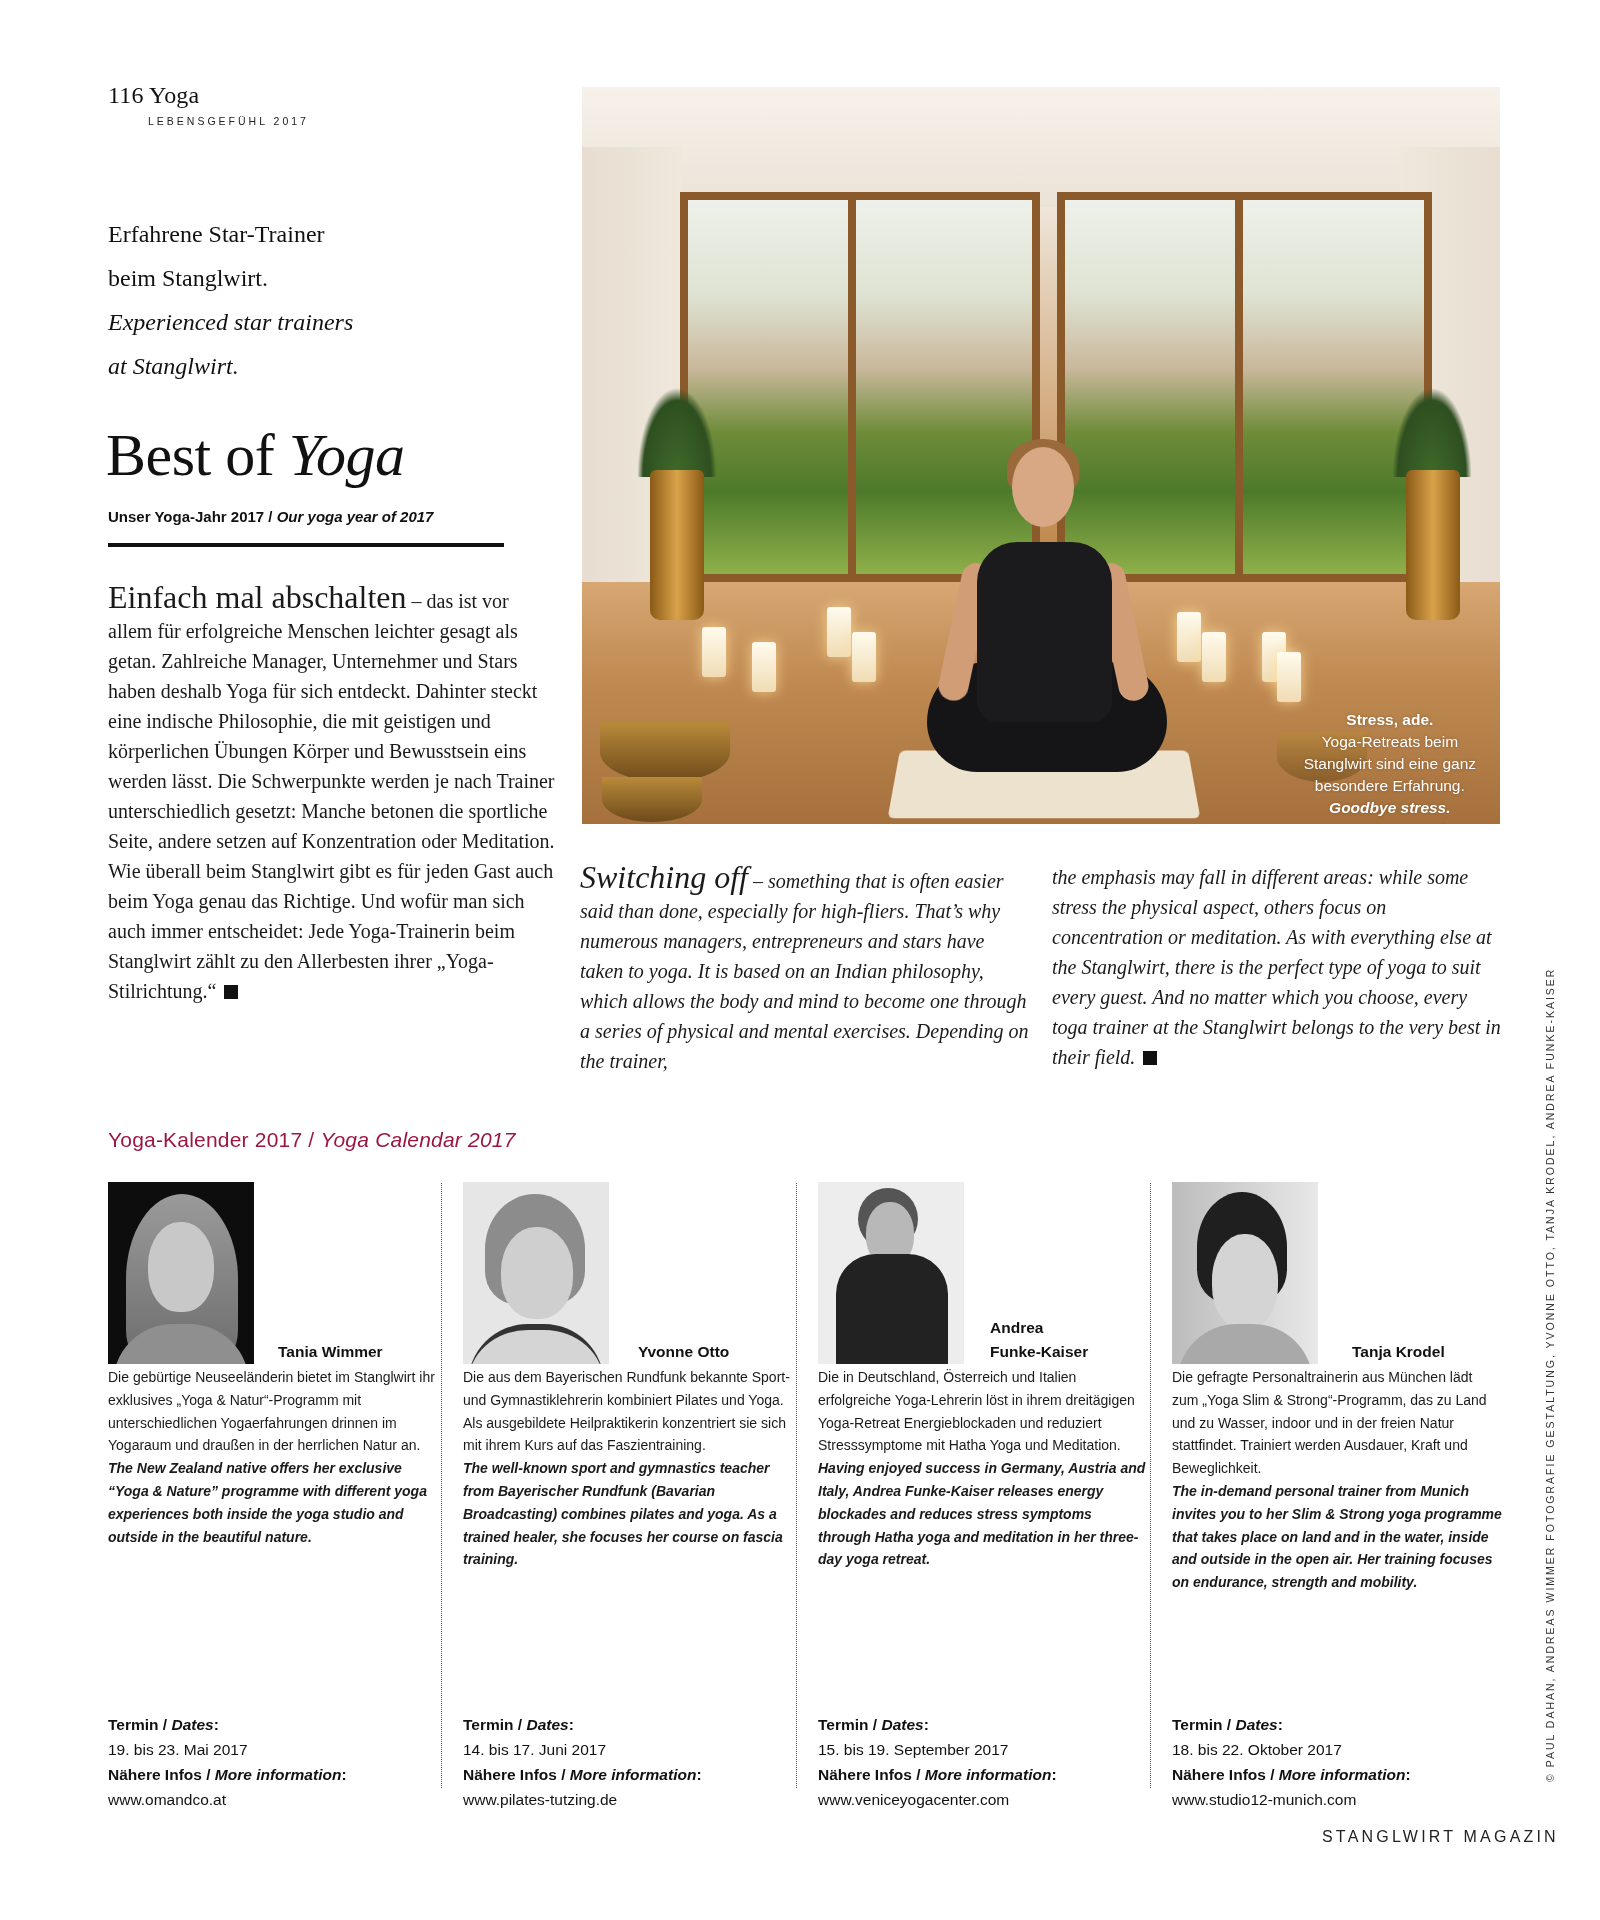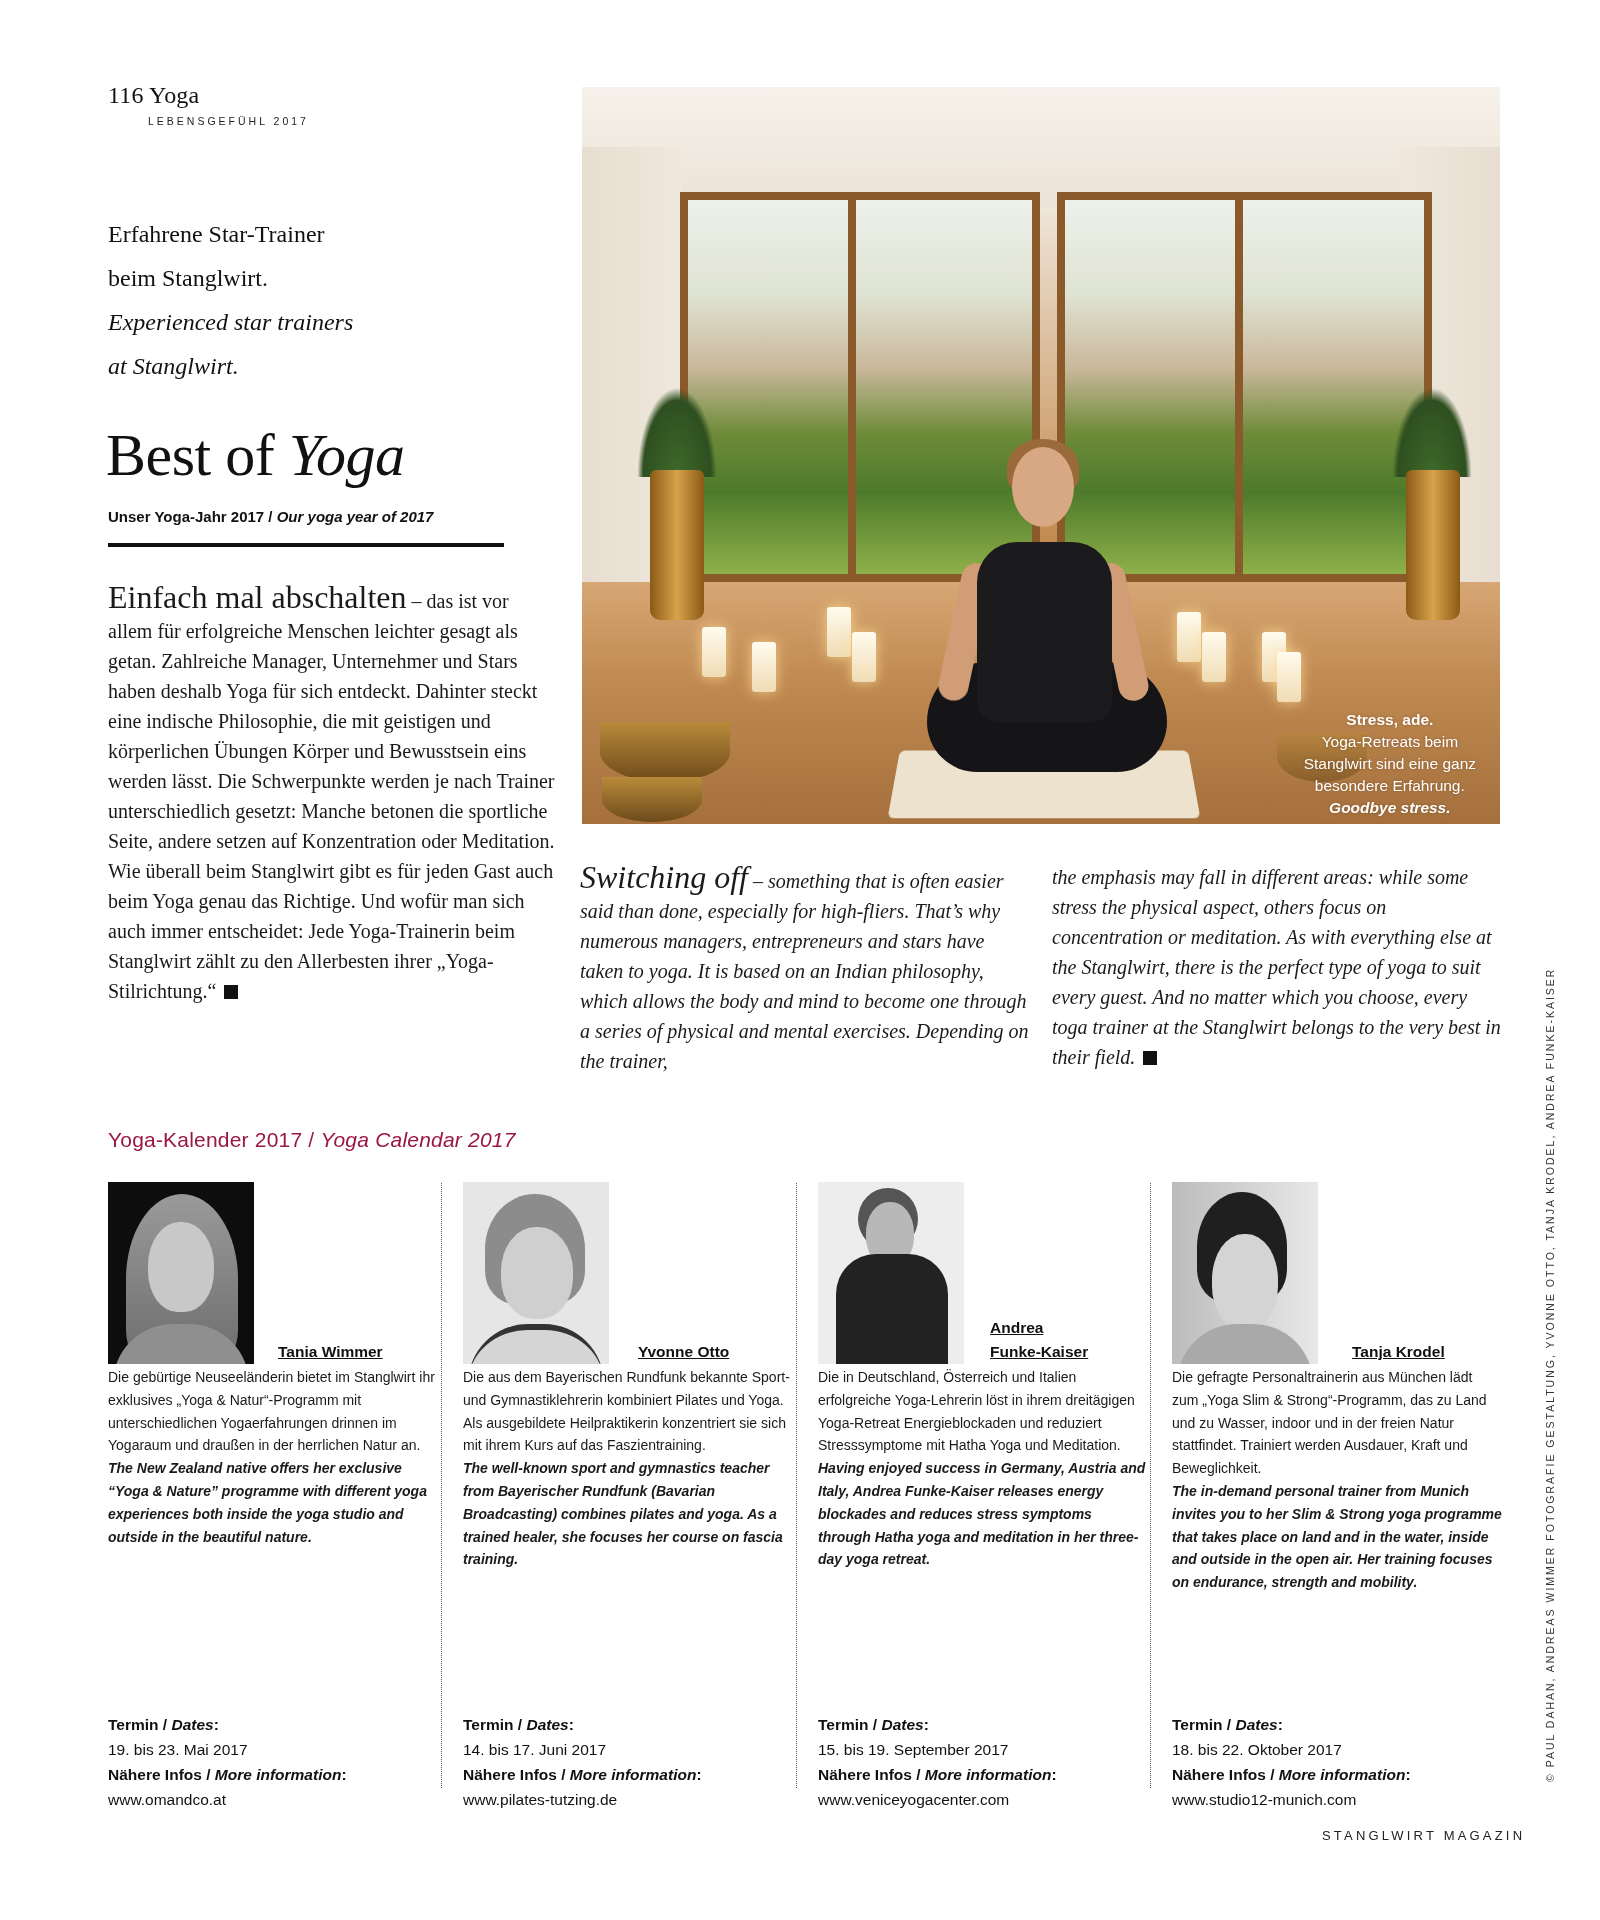--- a/index.html
+++ b/index.html
@@ -100,30 +100,30 @@
   .ph3 { background: #ededed; }
   .ph3 .hair { left: 40px; top: 6px; width: 60px; height: 62px; border-radius: 50%; background: #555; }
   .ph3 .face { left: 48px; top: 20px; width: 48px; height: 64px; background: #b8b8b8; }
   .ph3 .shoulders { left: 18px; bottom: 0; width: 112px; height: 110px; border-radius: 40px 40px 0 0; background: #222; }
 
   .ph4 { background: linear-gradient(90deg,#bcbcbc,#e8e8e8); }
   .ph4 .hair { left: 25px; top: 10px; width: 90px; height: 110px; border-radius: 50% 50% 30% 30%; background: #1f1f1f; }
   .ph4 .face { left: 40px; top: 52px; width: 66px; height: 95px; background: #d4d4d4; }
   .ph4 .shoulders { background: #a9a9a9; }
 
-  .t-name { position: absolute; left: 170px; bottom: 0; font-size: 15.5px; font-weight: bold; line-height: 24px; color: #111; text-decoration: underline; }
+  .t-name { position: absolute; left: 170px; bottom: 0; font-size: 15.5px; font-weight: bold; line-height: 24px; color: #111; }
   .t-head { position: relative; height: 182px; }
   .t-desc { margin-top: 2px; font-size: 14px; line-height: 22.8px; color: #1a1a1a; width: 330px; }
   .t-desc .en { font-style: italic; font-weight: bold; }
   .t-meta { position: absolute; top: 530px; left: 0; font-size: 15.5px; line-height: 25px; color: #111; }
   .t-meta .lbl { font-weight: bold; }
   .t-meta .lbl i { font-style: italic; }
 
   .credit { position: absolute; left: 1544px; top: 1782px; transform-origin: 0 0; transform: rotate(-90deg); font-size: 10.5px; letter-spacing: 2px; color: #333; white-space: nowrap; }
-  .footer { position: absolute; left: 1322px; top: 1828px; font-size: 13px; letter-spacing: 3.2px; color: #222; }
+  .footer { position: absolute; left: 1322px; top: 1828px; font-size: 16px; letter-spacing: 3.2px; color: #222; }
 </style>
 </head>
 <body>
 
 <div class="page-head">
   <div class="page-num">116 Yoga</div>
   <div class="page-sub sans">LEBENSGEFÜHL 2017</div>
 </div>
 
 <div class="headline">

